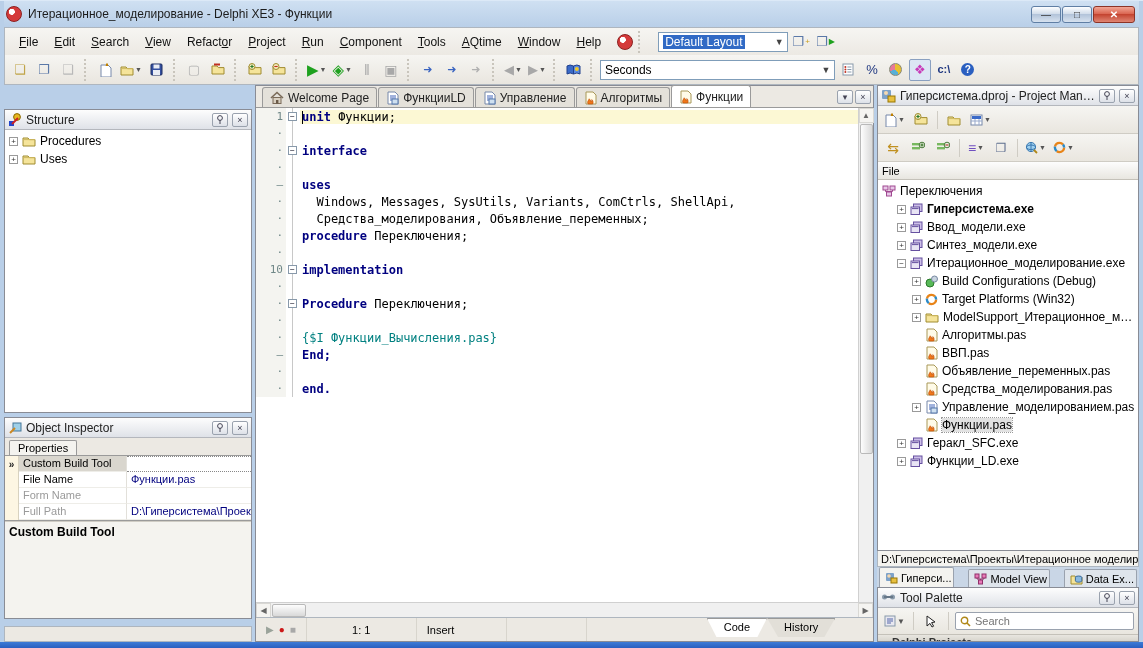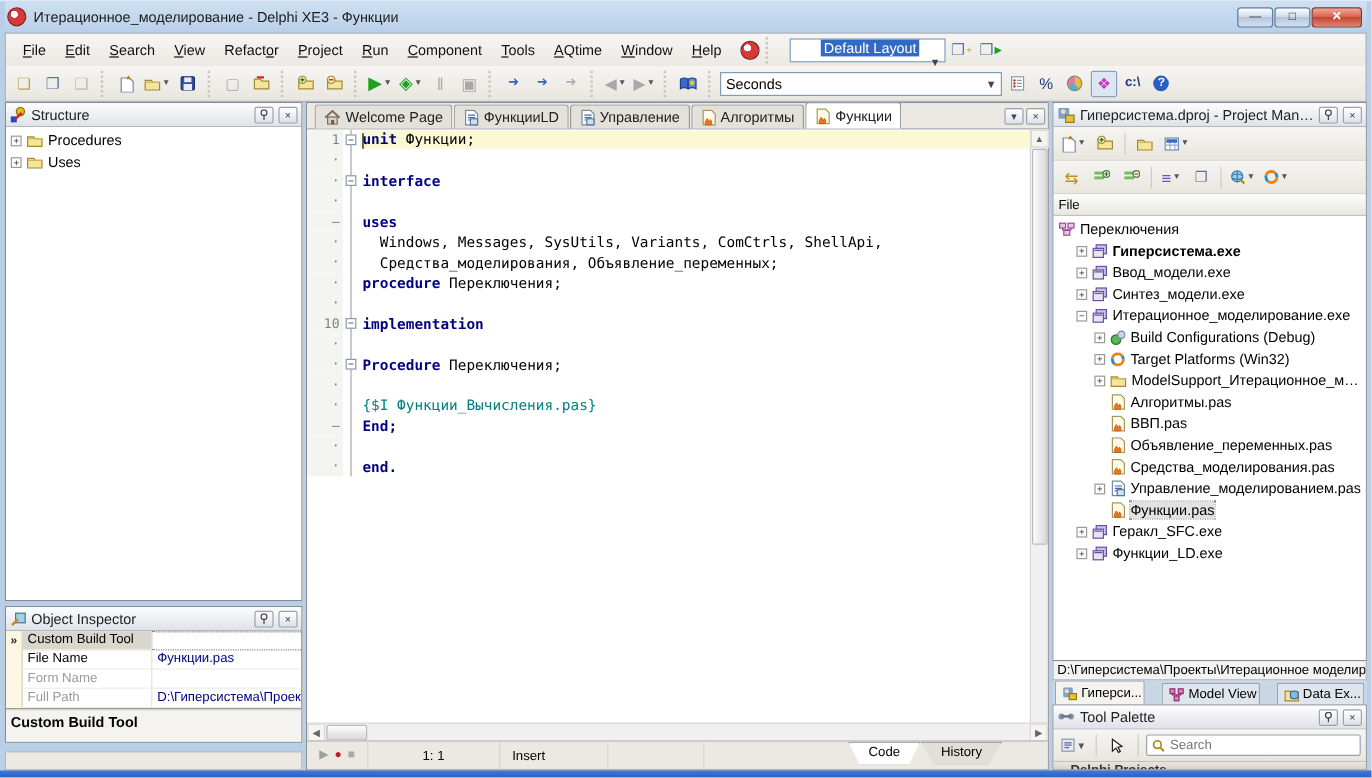--- a/index.html
+++ b/index.html
@@ -20,21 +20,21 @@
                    color:#fff; border-color:#8d3326; font-weight:bold; }
   .delphi-logo { width:16px; height:16px; border-radius:50%;
                  background:radial-gradient(circle at 35% 35%, #ffffff 0 22%, #d43a3a 24% 100%);
                  border:1px solid #8c1f1f; flex:0 0 auto; }
 
   
   .menubar { height:28px; background:linear-gradient(#f6f5f2,#ece9e3); display:flex; align-items:center;
              border:1px solid #aeb6bf; border-bottom:none; gap:2px; padding:0 6px; font-size:12px; }
   .menu-item { padding:3px 8px; color:#111; }
   .menu-item u { text-decoration:underline; }
-  .layout-combo { margin-left:10px;flex-direction:column; }
+  .layout-combo { margin-left:10px; }
   .combo { height:20px; background:#fff; border:1px solid #7f9db9; display:flex; align-items:center;
            font-size:12px; padding-left:4px; position:relative; }
   .combo .sel { background:#316ac5; color:#fff; padding:0 2px; }
   .combo .arrow { margin-left:auto; width:16px; text-align:center; color:#444; font-size:9px; }
 
   
   .toolbar { height:30px; background:linear-gradient(#f6f5f2,#e9e6df); border:1px solid #aeb6bf; border-top:none;
              display:flex; align-items:center; gap:2px; padding:0 4px; font-size:12px; }
   .tb-sep { width:5px; height:22px; border-left:2px dotted #c9c5bc; margin:0 3px; }
   .tb-btn { min-width:22px; height:22px; display:flex; align-items:center; justify-content:center;
@@ -51,21 +51,21 @@
   .col-right { width:262px; display:flex; flex-direction:column; min-height:0; }
 
   .panel { display:flex; flex-direction:column; border:1px solid #898c95; background:#fff; min-height:0; }
   .panel-header { height:20px; background:linear-gradient(#fdfdfd,#dfe2e8); border-bottom:1px solid #b4b7bd;
                   display:flex; align-items:center; gap:4px; padding:0 3px; font-size:12px; color:#222; flex:0 0 auto;}
   .panel-title { flex:1; white-space:nowrap; overflow:hidden; text-overflow:ellipsis; }
   .ph-btn { width:16px; height:14px; border:1px solid #9aa2ae; border-radius:2px; background:linear-gradient(#fff,#dde1e8);
             display:flex; align-items:center; justify-content:center; font-size:9px; color:#445; }
 
   
-  .structure { height:416px; flex:0 0 auto; }
+  .structure { height:304px; flex:0 0 auto;margin-top:24px; }
   .tree { flex:1; background:#fff; overflow:hidden; padding-top:2px; font-size:12px; }
   .tree-row { height:18px; display:flex; align-items:center; gap:4px; white-space:nowrap; }
   .expander { width:9px; height:9px; border:1px solid #9a9a9a; background:#fff; font-size:8px; line-height:7px;
               text-align:center; color:#333; flex:0 0 auto; }
   .tree-label { overflow:hidden; text-overflow:ellipsis; }
   .tree-label.bold { font-weight:bold; }
   .tree-row.selected .tree-label { background:#e2e2e2; outline:1px dotted #9a9a9a; }
 
   
   .oi { flex:1; }
@@ -386,20 +386,23 @@
           </span>
           <span class="panel-title">Object Inspector</span>
           <span class="ph-btn">
               <svg width="8" height="9">
                 <circle cx="4" cy="3" r="2.4" fill="none" stroke="#445"></circle>
                 <path d="M4 5v4" stroke="#445"></path>
               </svg>
             </span>
           <span class="ph-btn">×</span>
         </div>
+        <div class="oi-tabs">
+          <span class="oi-tab">Properties</span>
+        </div>
         <div class="oi-grid" id="oi-grid">
             <div class="oi-row selected">
               <span class="oi-marker">»</span>
               <span class="oi-name">Custom Build Tool</span>
               <span class="oi-value"></span>
             </div>
             <div class="oi-row">
               <span class="oi-marker"></span>
               <span class="oi-name">File Name</span>
               <span class="oi-value">Функции.pas</span>

